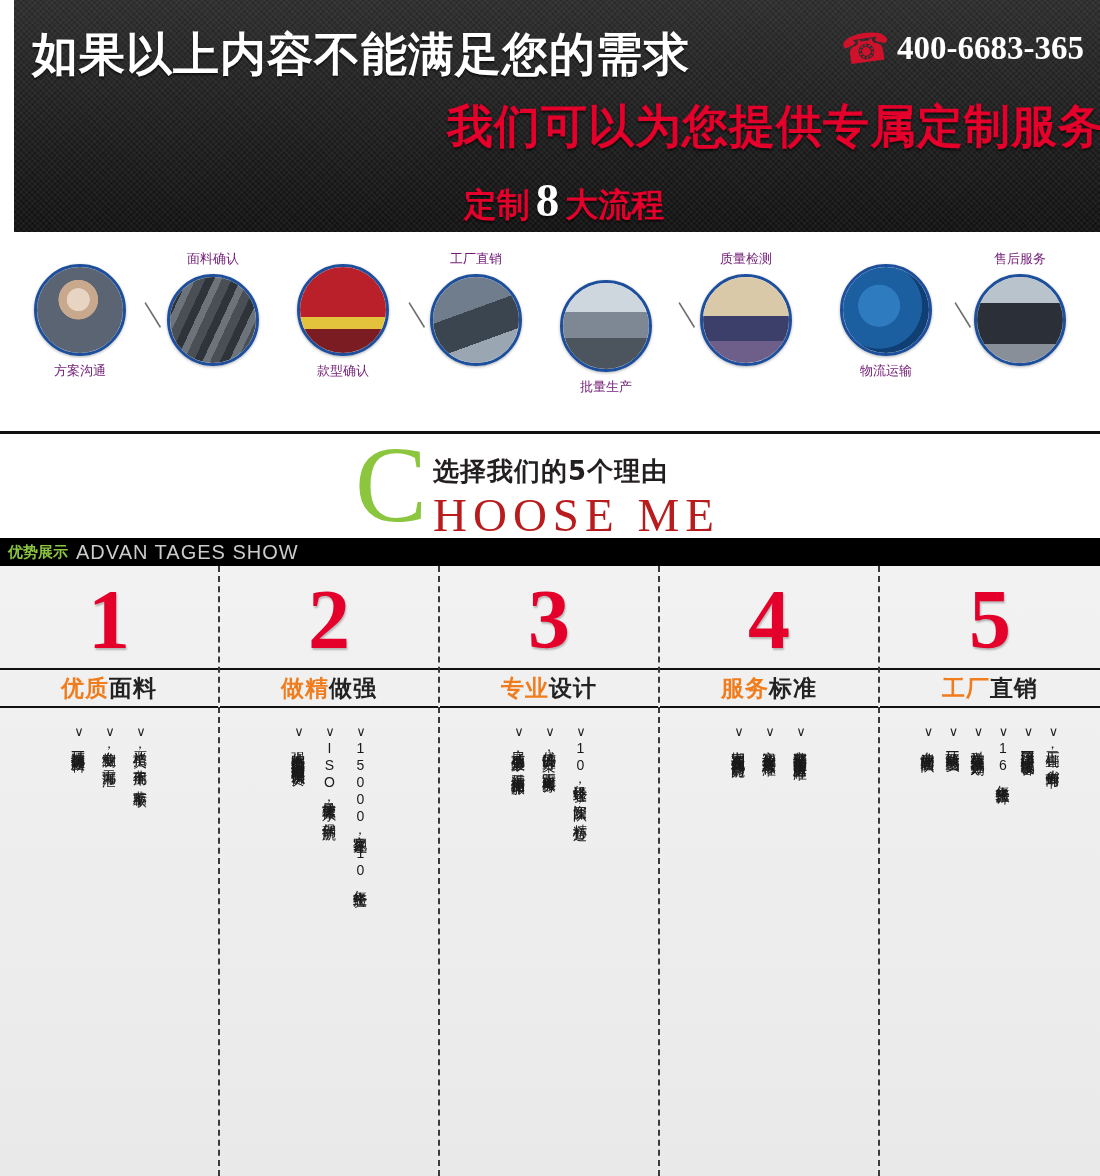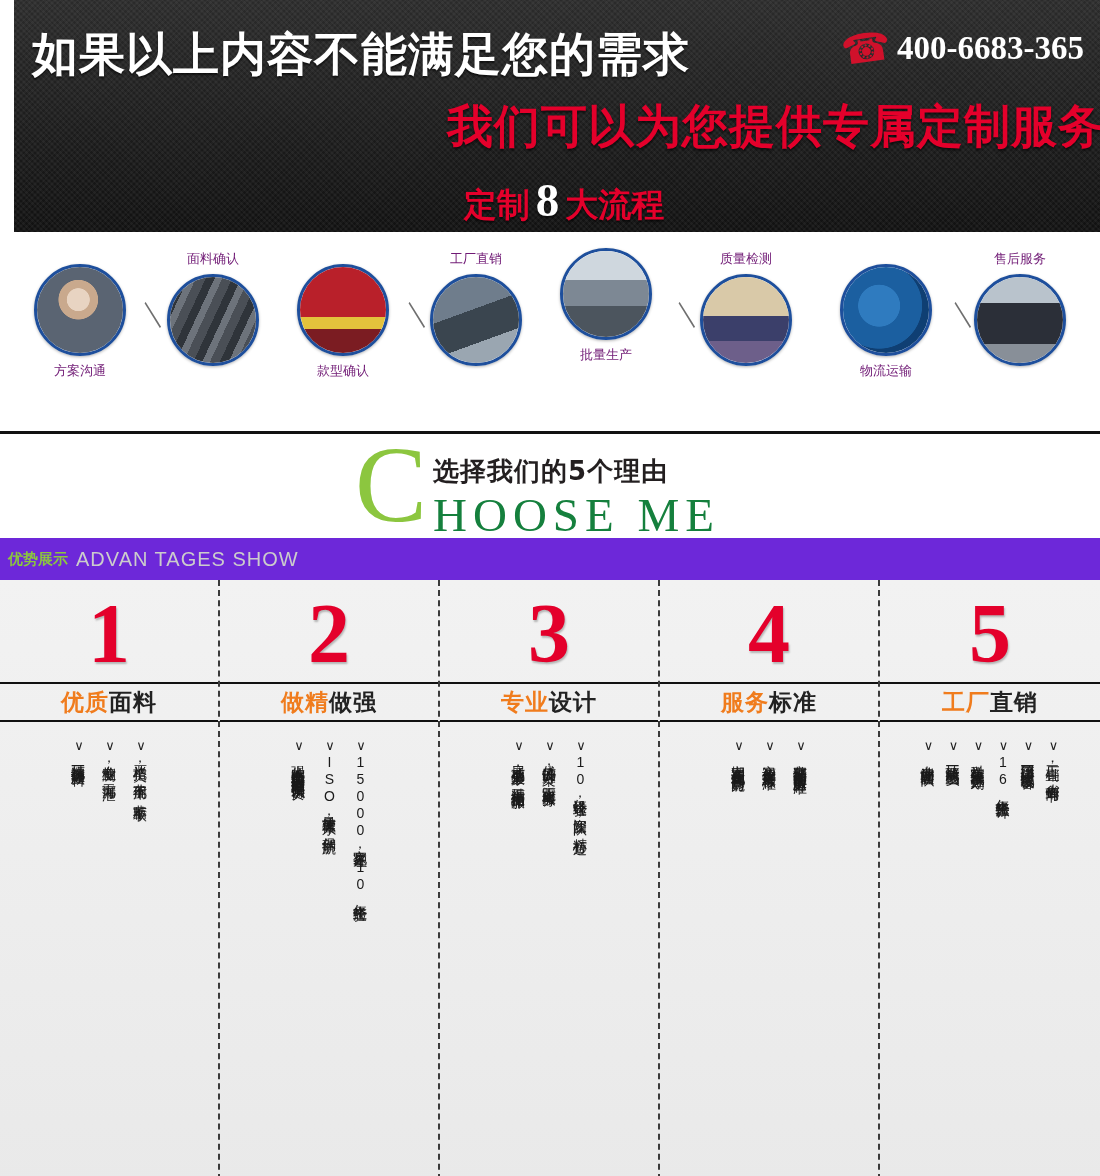--- a/index.html
+++ b/index.html
@@ -154,31 +154,31 @@
   .cn-title {
     font-size: 26px;
     font-weight: bold;
     color: #231f20;
     letter-spacing: 1px;
     font-family: "DejaVu Sans", sans-serif;
   }
   .en-title {
     font-family: "Liberation Serif", serif;
     font-size: 47px;
-    color: #15803d;
+    color: #b91c1c;
     letter-spacing: 6px;
     line-height: 1.05;
     margin-top: 2px;
   }
 
   
   .adv-bar {
     width: 1100px;
-    height: 42px;
-    background: #6d28d9;
+    height: 28px;
+    background: #000000;
     display: flex;
     align-items: center;
     padding-left: 8px;
     gap: 8px;
   }
   .adv-cn { color: #8cc63f; font-size: 15px; font-weight: bold; }
   .adv-en { color: #cccccc; font-size: 20px; letter-spacing: 1px; font-family: "Liberation Sans", sans-serif; }
 
   
   .reasons {
@@ -291,21 +291,21 @@
     </div>
     <div class="arrow" style="left:406px; top:66px;">＼</div>
 
     <div class="step top" style="left:418px; top:18px;">
       <div class="lbl">工厂直销</div>
       <div class="circle">
           <div class="ph ph-d"></div>
         </div>
     </div>
 
-    <div class="step" style="left:548px; top:16px;">
+    <div class="step" style="left:548px; top:48px;">
       <div class="circle">
           <div class="ph ph-e"></div>
         </div>
       <div class="lbl">批量生产</div>
     </div>
     <div class="arrow" style="left:676px; top:66px;">＼</div>
 
     <div class="step top" style="left:688px; top:18px;">
       <div class="lbl">质量检测</div>
       <div class="circle">

